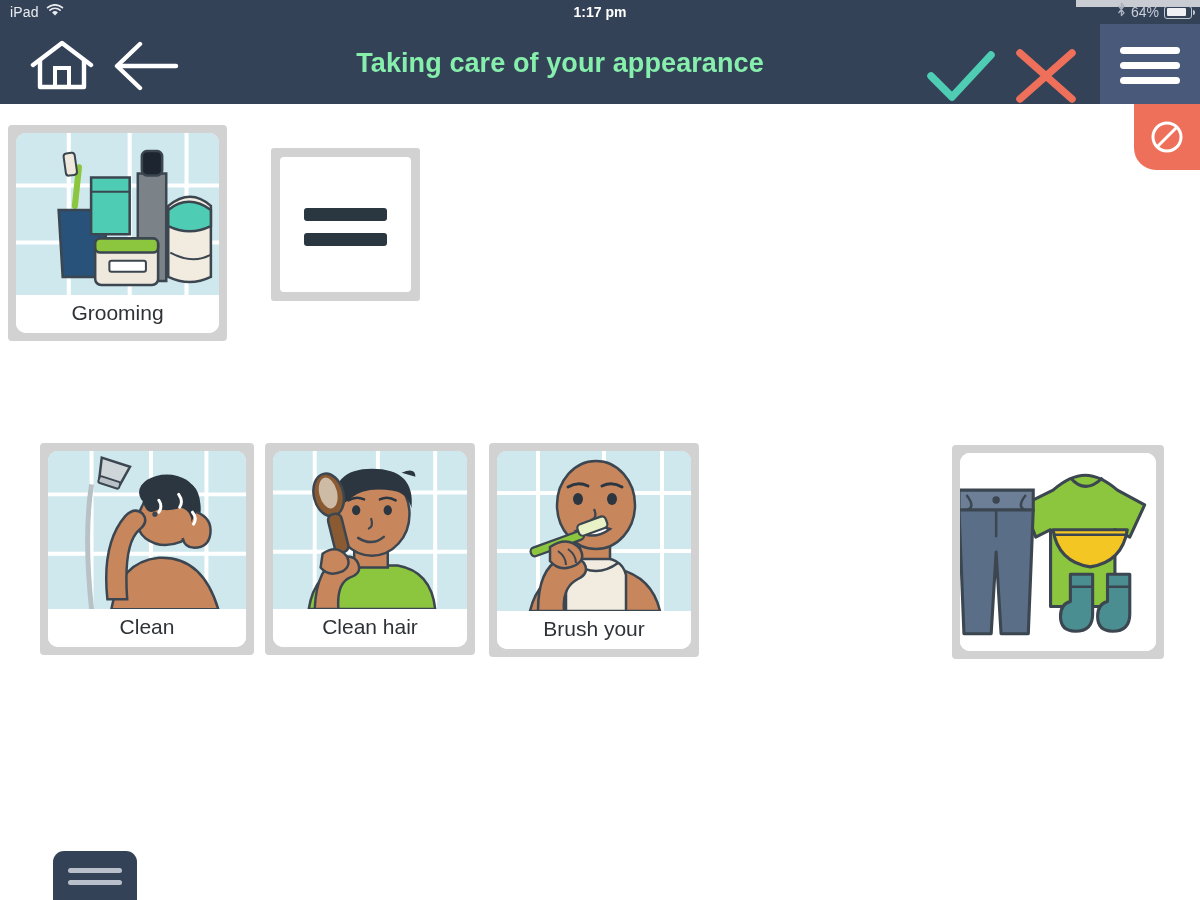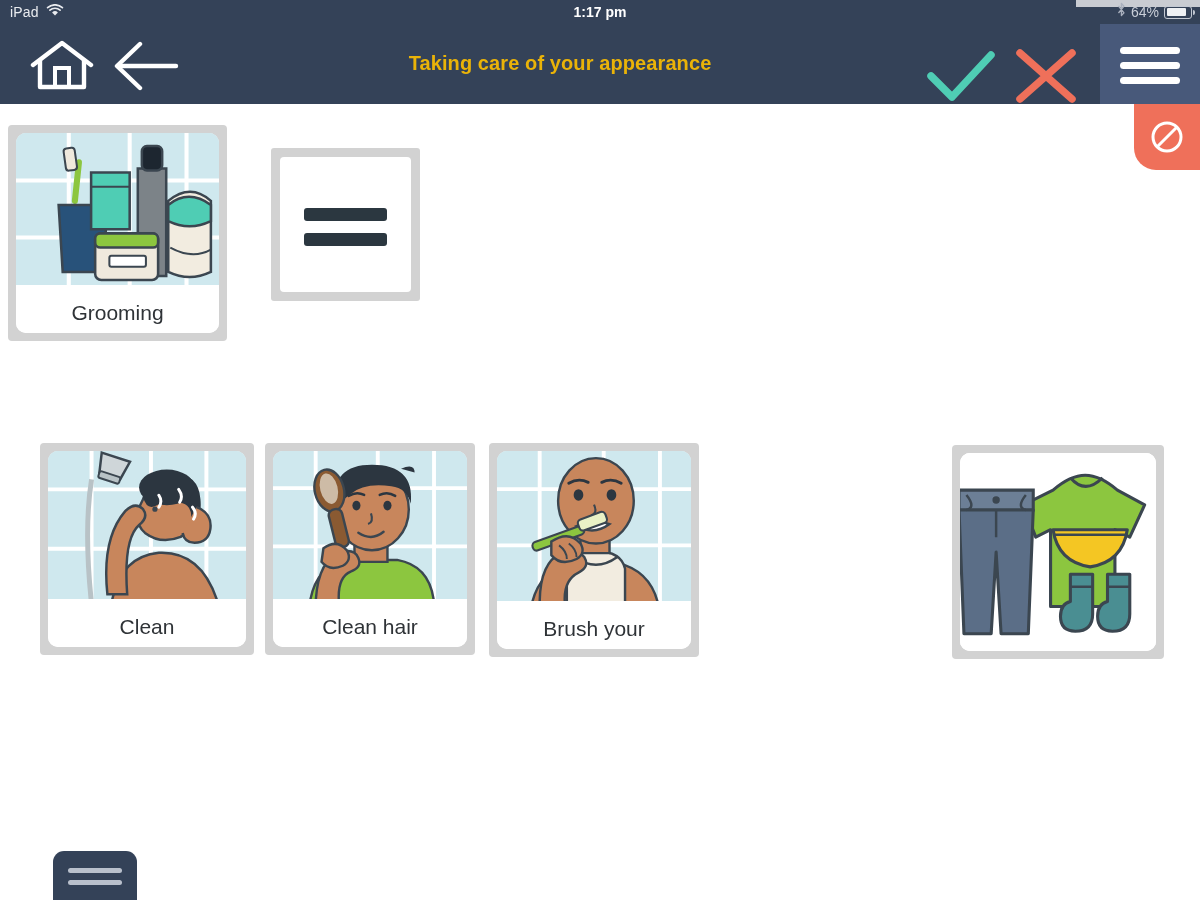--- a/index.html
+++ b/index.html
@@ -43,21 +43,21 @@
   .battery .lvl { position: absolute; left: 1.5px; top: 1.5px; bottom: 1.5px; width: 74%; background: #eef0f3; border-radius: 1px; }
   
   .notch-strip { position: absolute; right: 0; top: 0; width: 124px; height: 7px; background: #c9ccd2; }
 
   .nav { position: absolute; left: 0; top: 24px; width: 1200px; height: 80px; }
   .home-btn { position: absolute; left: 30px; top: 15px; width: 64px; height: 52px; cursor: pointer; }
   .back-btn { position: absolute; left: 112px; top: 17px; width: 68px; height: 50px; cursor: pointer; }
   .title {
     position: absolute; left: 220px; top: 12px; width: 680px; height: 54px;
     display: flex; align-items: center; justify-content: center;
-    color: #eab308; font-size: 20px; font-weight: bold; letter-spacing: .1px;
+    color: #86efac; font-size: 27px; font-weight: bold; letter-spacing: .1px;
     white-space: nowrap;
   }
   .tick-btn { position: absolute; left: 925px; top: 22px; width: 72px; height: 60px; cursor: pointer; }
   .cross-btn { position: absolute; left: 1010px; top: 22px; width: 72px; height: 60px; cursor: pointer; }
   .menu-panel {
     position: absolute; left: 1100px; top: 0; width: 100px; height: 80px;
     background: #48597a; cursor: pointer;
   }
   .menu-panel .bar {
     position: absolute; left: 20px; width: 60px; height: 7px;
@@ -81,21 +81,21 @@
   }
   .card-inner {
     width: 100%; height: 100%; background: #ffffff; border-radius: 10px;
     overflow: hidden; position: relative;
     display: flex; flex-direction: column;
   }
   .card-pic { position: relative; width: 100%; flex: 1 1 auto; overflow: hidden; background: #cfe8ee; }
   .card-pic svg { display: block; width: 100%; height: 100%; }
   .card-label {
     flex: 0 0 auto; text-align: center; color: #2f3337;
-    font-size: 21px; line-height: 1; padding: 17px 2px 10px;
+    font-size: 21px; line-height: 1; padding: 7px 2px 10px;
     background: #fff; white-space: nowrap; overflow: hidden;
   }
 
   
   .eq-card {
     position: absolute; left: 271px; top: 148px; width: 149px; height: 153px;
     background: #d2d2d2; border-radius: 3px; padding: 9px; cursor: pointer;
   }
   .eq-inner {
     width: 100%; height: 100%; background: #fff; border-radius: 4px;

